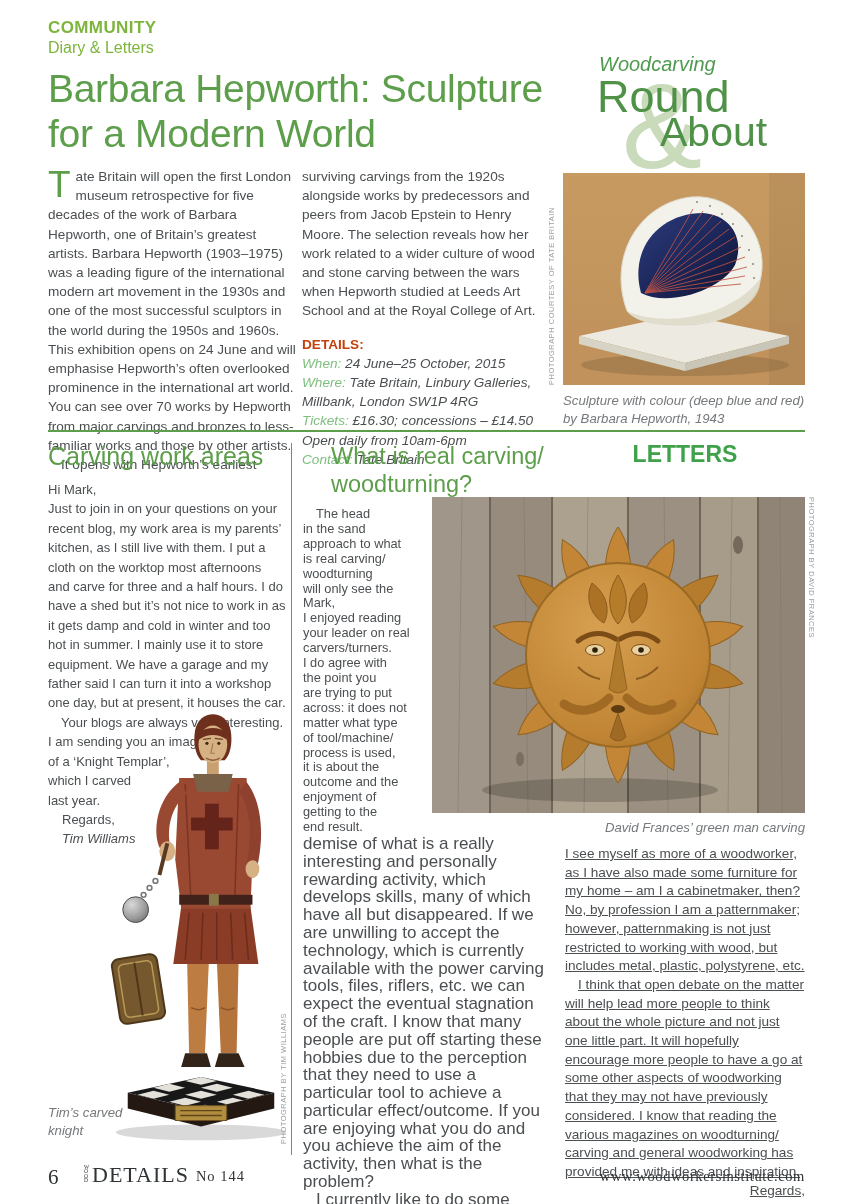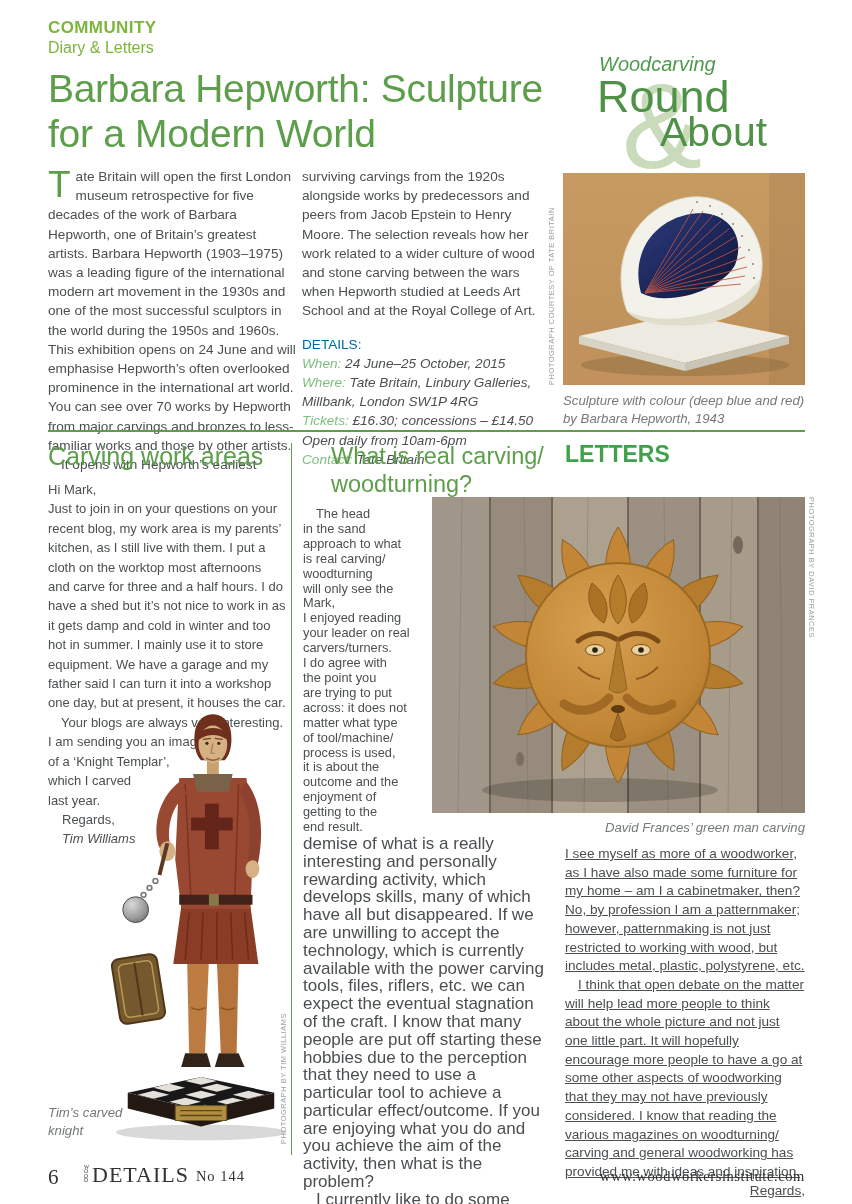--- a/index.html
+++ b/index.html
@@ -16,39 +16,39 @@
   .round{left:597px;top:74px;font-size:45px;line-height:46px;color:#4e9147;z-index:2;}
   .about{left:660px;top:111px;font-size:41px;line-height:42px;color:#4e9147;z-index:2;}
   
   .fcol{font-size:13.6px;line-height:19.2px;}
   .fcol p{margin:0;}
   .fcol1{left:48px;top:167px;width:249px;}
   .fcol2{left:302px;top:167px;width:247px;}
   .dropcap{float:left;font-size:37px;line-height:31px;color:#5d9e4b;padding:2px 5px 0 0;}
   .indent{text-indent:13px;}
   .details{margin-top:14px;font-size:13.6px;line-height:19.2px;}
-  .details-h{font-weight:normal;color:#0369a1;margin:0;}
+  .details-h{font-weight:bold;color:#c2410c;margin:0;}
   .details .lab{font-style:italic;color:#7fbe7f;}
   .details .val{font-style:italic;color:#4b4f51;}
   .vcred{font-size:7.5px;color:#9aa0a2;letter-spacing:.5px;writing-mode:vertical-rl;
          transform:rotate(180deg);}
   .vcred-down{font-size:7.5px;color:#9aa0a2;letter-spacing:.5px;writing-mode:vertical-rl;}
   .caption{font-style:italic;font-size:13.2px;line-height:17.5px;color:#75797b;}
   .photo{display:block;}
   
   .rule{left:48px;top:430px;width:757px;height:2px;background:#5d9e4b;}
   .divider{left:291px;top:443px;width:1px;height:712px;background:#5d9e4b;}
   .lh2{font-size:25px;line-height:28px;color:#5d9e4b;margin:0 0 10px 0;font-weight:normal;}
   .l1{left:48px;top:442px;width:238px;font-size:13px;line-height:19.4px;}
   .l1 p{margin:0;}
   .l2{left:303px;top:442px;width:246px;}
   .l2 .lh2{font-size:23.5px;line-height:28px;margin-bottom:9px;margin-left:28px;}
   .narrow{font-size:12.8px;line-height:14.9px;margin:0;}
   .wide{font-size:17px;line-height:17.8px;margin:0;}
-  .letters-h{left:565px;top:441px;width:240px;text-align:left;font-size:23px;font-weight:bold;color:#3fa24a;}
+  .letters-h{left:565px;top:441px;width:240px;text-align:center;font-size:23px;font-weight:bold;color:#3fa24a;}
   .l3{left:565px;top:845px;width:240px;font-size:13.6px;line-height:18.7px;}
   .l3 p{margin:0;text-decoration:underline;}
   .sign{padding-left:14px;}
   .sig-italic{font-style:italic;}
   .sign-right{text-align:right;}
   
   .pageno{left:48px;top:1165px;font-family:"Liberation Serif", serif;font-size:21px;color:#2f3335;}
   .maglogo{left:84px;top:1164px;display:flex;align-items:flex-end;color:#2f3335;}
   .wood-mini{display:inline-block;width:7px;font-size:5.5px;line-height:4.6px;word-break:break-all;
              font-family:"Liberation Serif", serif;margin:0 1px 3px 0;color:#2f3335;}

